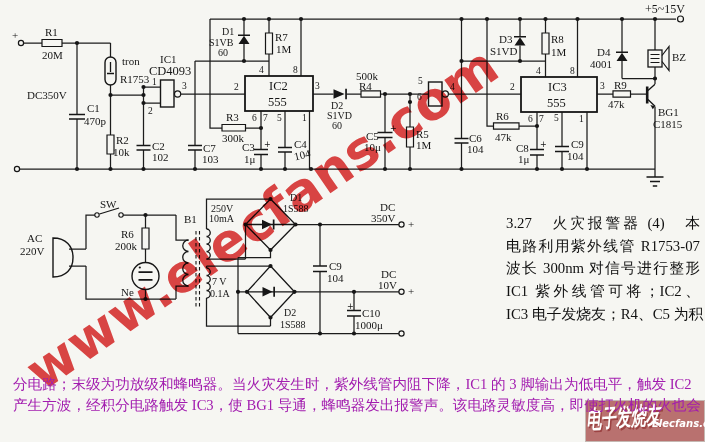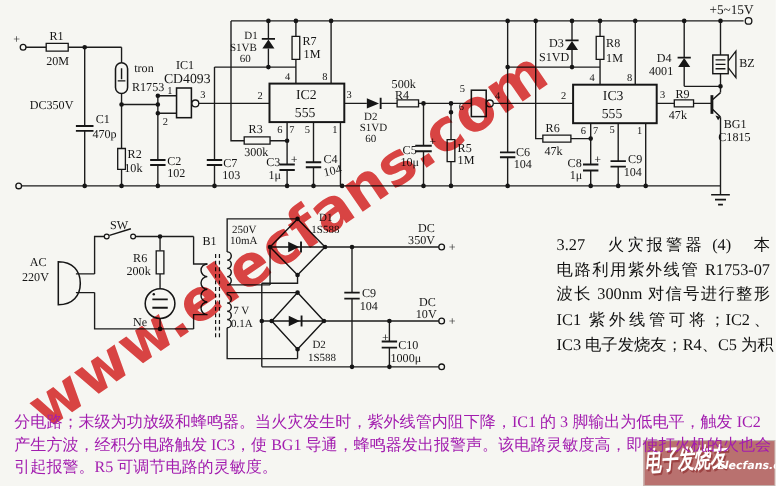--- a/index.html
+++ b/index.html
@@ -321,19 +321,18 @@
 <div id="right-col">
   <div>3.27　火灾报警器 (4)　本</div>
   <div>电路利用紫外线管 R1753-07</div>
   <div>波长 300nm 对信号进行整形</div>
   <div>IC1 紫外线管可将；IC2、</div>
   <div>IC3 电子发烧友；R4、C5 为积</div>
 </div>
 <div id="bottom-par">
   <div class="jl">分电路；末级为功放级和蜂鸣器。当火灾发生时，紫外线管内阻下降，IC1 的 3 脚输出为低电平，触发 IC2</div>
   <div class="jl">产生方波，经积分电路触发 IC3，使 BG1 导通，蜂鸣器发出报警声。该电路灵敏度高，即使打火机的火也会</div>
-  <div>引起报警。R5 可调节电路的灵敏度。</div>
 </div>
 
 <div id="wm-diag">www.elecfans.com</div>
 <div id="wm-corner"></div>
 <div id="wm-corner-cn">电子发烧友</div>
 <div id="wm-corner-en">Elecfans.com</div>
 
 </body></html>

